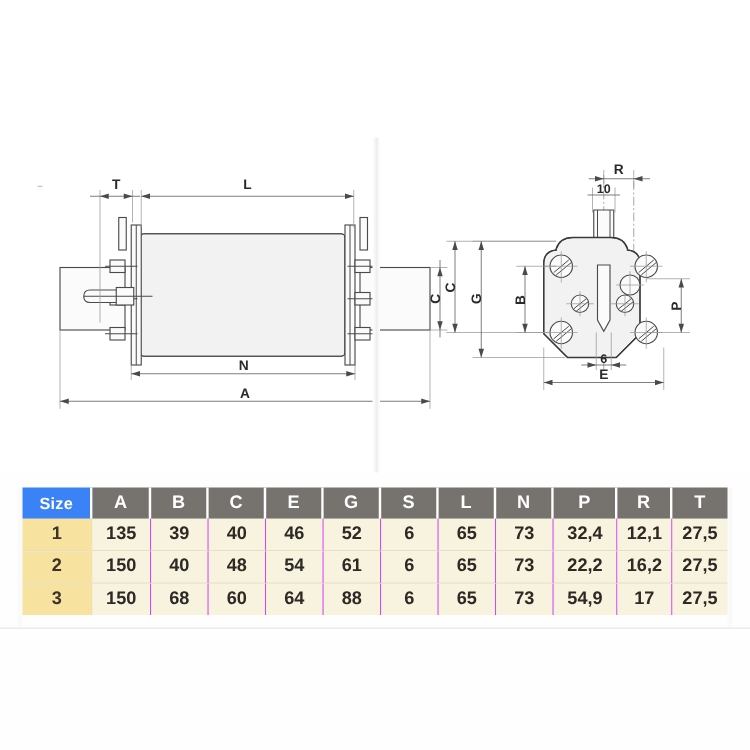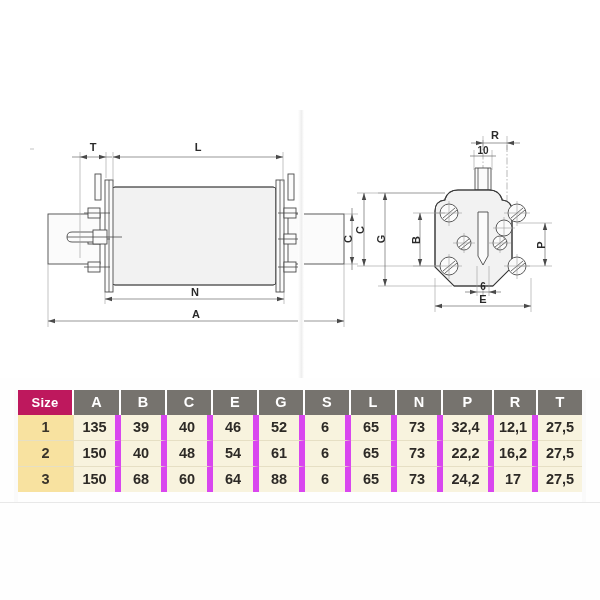--- a/index.html
+++ b/index.html
@@ -17,23 +17,23 @@
   #spec-table-wrap{position:absolute;left:18px;top:390px;width:564px;}
   table.spec{border-collapse:separate;border-spacing:0;width:564px;
              table-layout:fixed;}
   table.spec th,table.spec td{
       height:25px;padding:0;text-align:center;vertical-align:middle;
       font-size:14.5px;font-weight:bold;line-height:25px;
       font-family:"Liberation Sans",sans-serif;}
   table.spec thead th{background:#76736e;color:#ffffff;
       border-right:2px solid #ffffff;letter-spacing:.2px;}
   table.spec thead th:last-child{border-right:none;}
-  table.spec thead th.size-h{background:#be185d;font-size:13px;}
+  table.spec thead th.size-h{background:#3b82f6;font-size:13px;}
   table.spec tbody td{background:#f8f3de;color:#2d2a26;
-      border-right:6px solid #d946ef;border-bottom:1px solid #e6dfc4;}
+      border-right:1px solid #d946ef;border-bottom:1px solid #e6dfc4;}
   table.spec tbody td:last-child{border-right:none;margin-left:36px;}
   table.spec tbody tr:last-child td{border-bottom:none;}
   table.spec tbody td.size-c{background:#f8e2a0;color:#3a342a;
       border-right:1px solid #ece0b6;}
   .tbl-bottom-rule{position:absolute;left:0;top:502px;width:600px;height:1px;
         background:#e8e8e8;}
   .tbl-side-shade{position:absolute;top:390px;width:4px;height:112px;background:#fafafa;}
 
   
   .dimtxt{font-family:"Liberation Sans",sans-serif;font-size:11px;fill:#2a2a2a;font-weight:bold;}
@@ -363,21 +363,21 @@
         <tr>
           <td class="size-c">3</td>
           <td>150</td>
           <td>68</td>
           <td>60</td>
           <td>64</td>
           <td>88</td>
           <td>6</td>
           <td>65</td>
           <td>73</td>
-          <td>24,2</td>
+          <td>54,9</td>
           <td>17</td>
           <td>27,5</td>
         </tr>
       </tbody>
     </table>
   </div>
 
   <div class="tbl-bottom-rule"></div>
 </div>
 

